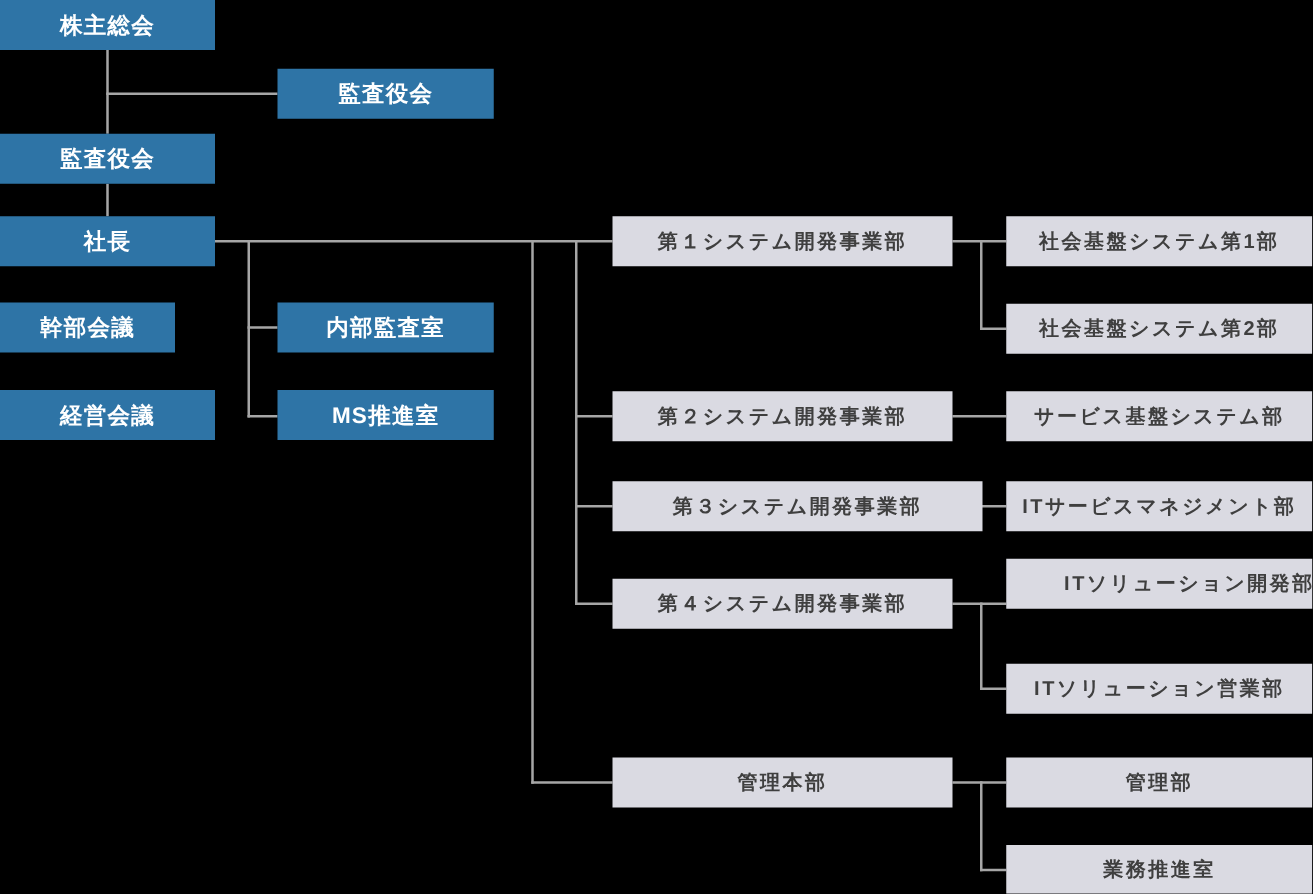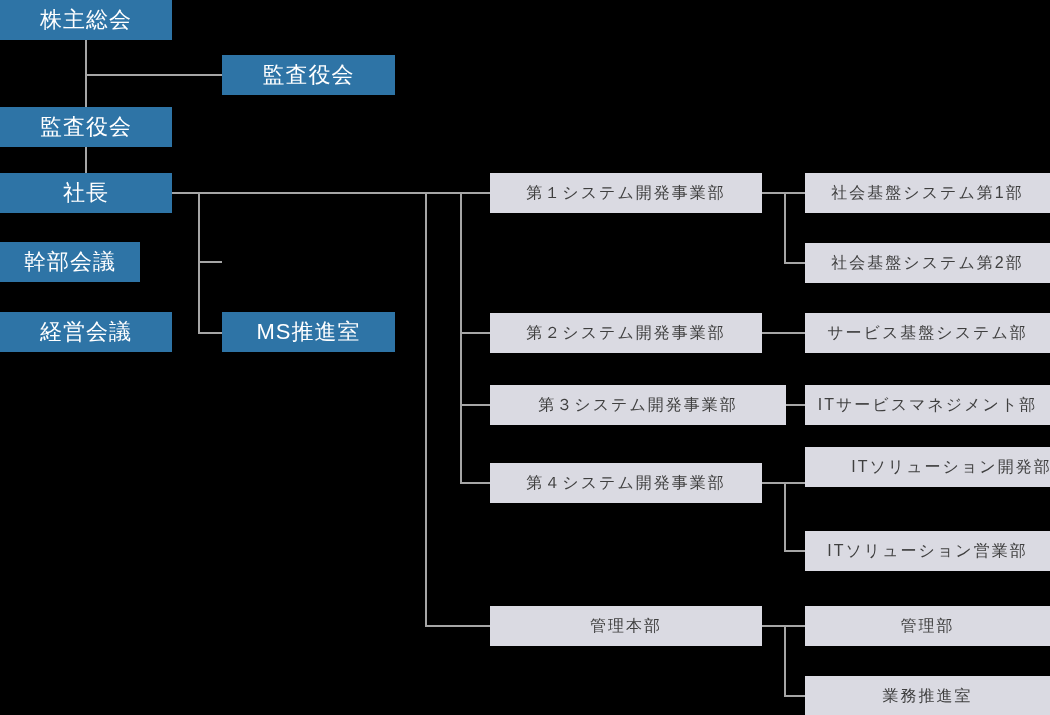--- a/index.html
+++ b/index.html
@@ -21,29 +21,29 @@
   .node{
     position:absolute;
     height:40px;
     display:flex;align-items:center;justify-content:center;
     box-sizing:border-box;
     white-space:nowrap;
   }
   .node.blue{
     background:var(--blue);
     color:var(--blue-text);
-    font-weight:normal;
-    font-size:22px;
+    font-weight:bold;
+    font-size:18px;
     letter-spacing:1px;
     text-align:right;
   }
   .node.gray{
     background:var(--gray);
     color:var(--gray-text);
-    font-weight:normal;
+    font-weight:bold;
     font-size:16px;
     letter-spacing:2px;
   }
   .ln{
     position:absolute;
     background:var(--line);
     display:block;
   }
 </style>
 </head>
@@ -76,20 +76,21 @@
   <i class="ln" style="left:784px;top:625px;width:2px;height:72px"></i>
   <i class="ln" style="left:784px;top:695px;width:21px;height:2px"></i>
 
   <div class="node blue" style="left:0px;top:0px;width:172px">株主総会</div>
   <div class="node blue" style="left:0px;top:107px;width:172px">監査役会</div>
   <div class="node blue" style="left:0px;top:173px;width:172px">社長</div>
   <div class="node blue" style="left:0px;top:242px;width:140px">幹部会議</div>
   <div class="node blue" style="left:222px;top:55px;width:173px">監査役会</div>
 
   <div class="node blue" style="left:0px;top:312px;width:172px">経営会議</div>
+  <div class="node blue" style="left:222px;top:242px;width:173px">内部監査室</div>
   <div class="node blue" style="left:222px;top:312px;width:173px">MS推進室</div>
 
   <div class="node gray" style="left:490px;top:173px;width:272px">第１システム開発事業部</div>
   <div class="node gray" style="left:490px;top:313px;width:272px">第２システム開発事業部</div>
   <div class="node gray" style="left:490px;top:385px;width:296px">第３システム開発事業部</div>
   <div class="node gray" style="left:490px;top:463px;width:272px">第４システム開発事業部</div>
   <div class="node gray" style="left:490px;top:606px;width:272px">管理本部</div>
 
   <div class="node gray" style="left:805px;top:173px;width:245px">社会基盤システム第1部</div>
   <div class="node gray" style="left:805px;top:243px;width:245px">社会基盤システム第2部</div>

